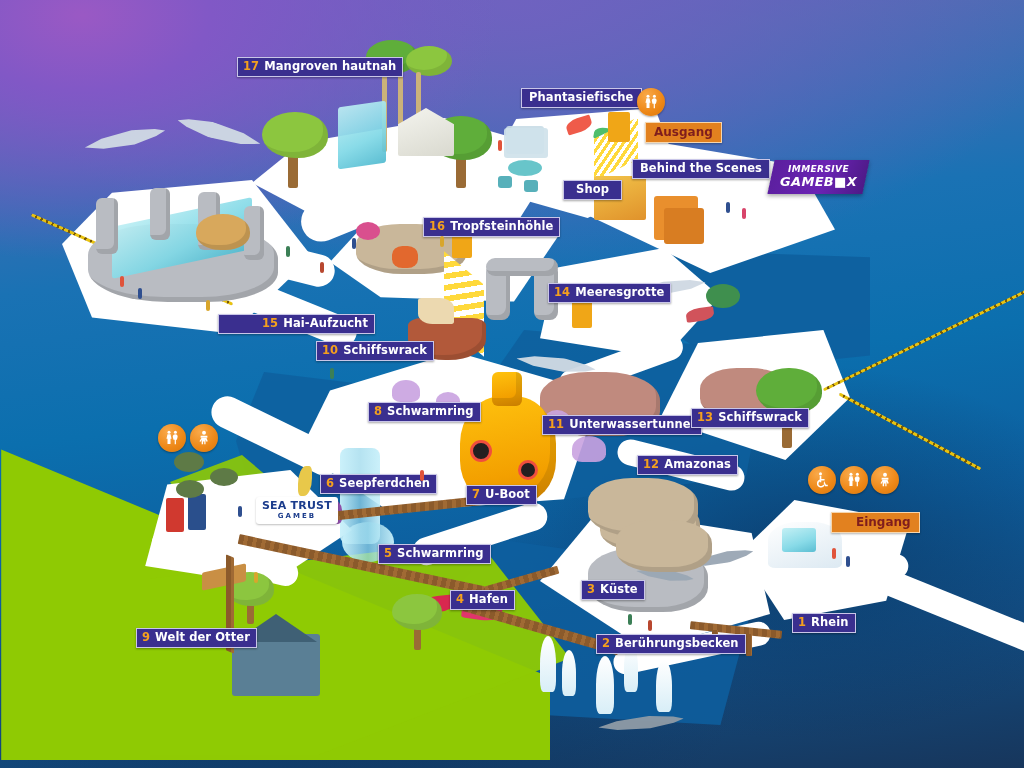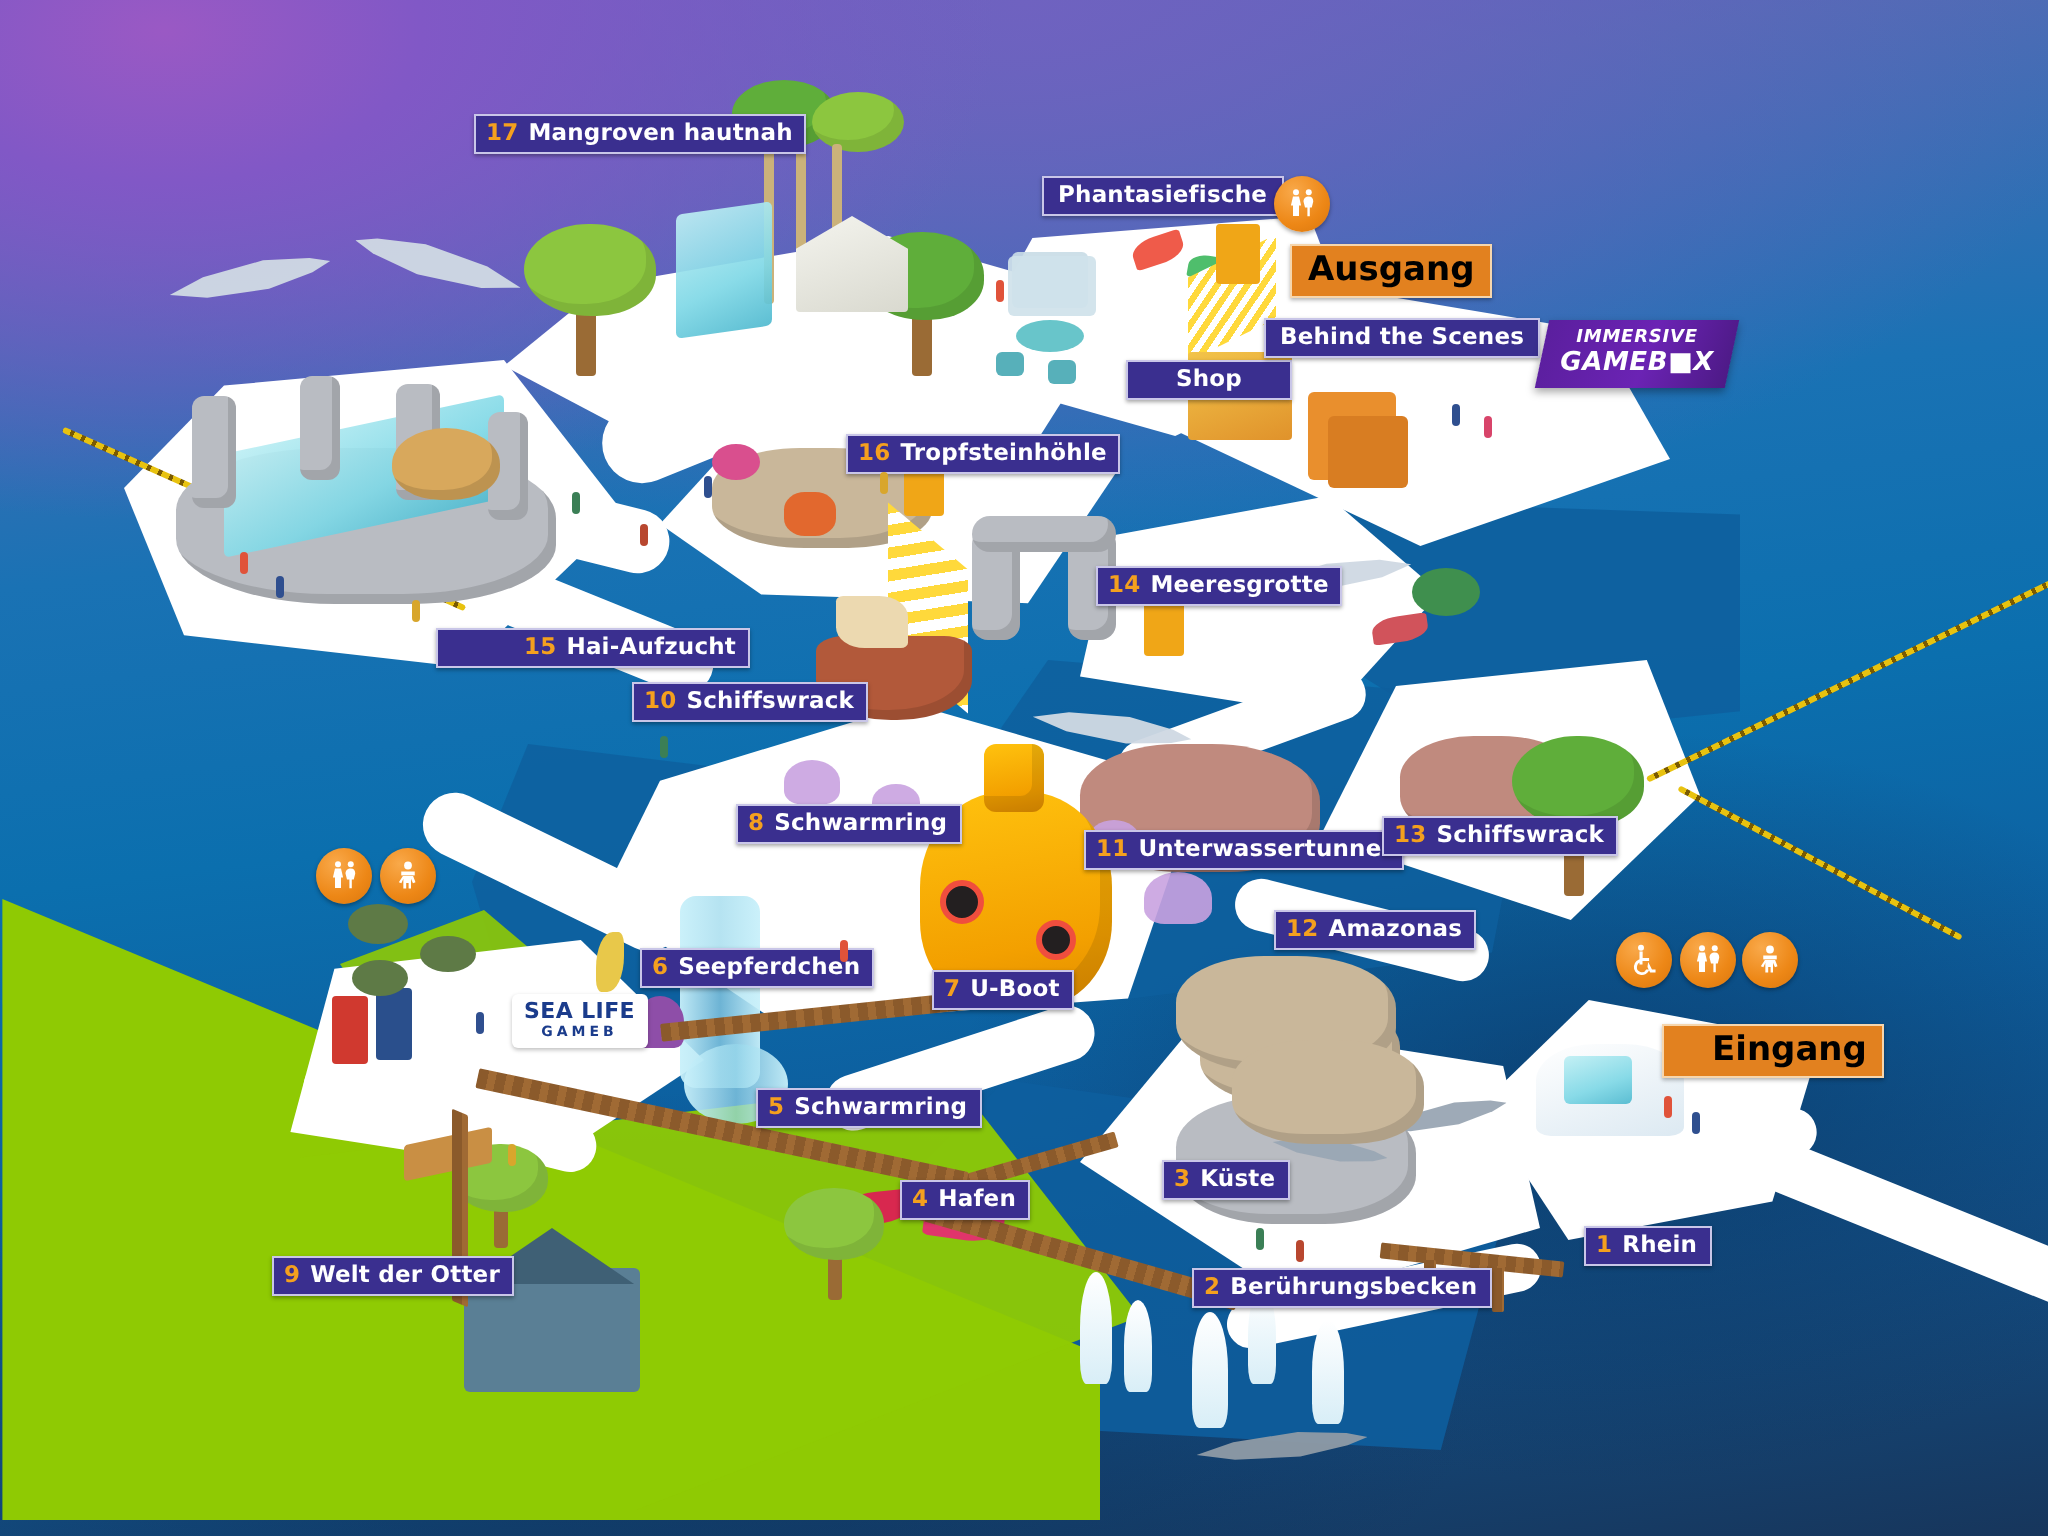--- a/index.html
+++ b/index.html
@@ -50,21 +50,21 @@
   .lbl{
     position:absolute;display:inline-flex;align-items:center;gap:4px;
     background:#3a2f8f;border:1.5px solid #c9c6e8;
     color:#ffffff;font-weight:700;font-size:11.5px;letter-spacing:.1px;
     padding:2px 6px 3px 5px;white-space:nowrap;line-height:1.15;
     box-shadow:0 1px 2px rgba(0,0,0,.35);
   }
   .lbl .num{color:#f4a01e;font-weight:800;margin-right:1px;}
   .badge-orange{
     position:absolute;background:#e2811f;border:1.5px solid #f6d6ad;
-    color:#000000;font-weight:700;font-size:17px;padding:2px 8px 3px;
+    color:#7f1d1d;font-weight:700;font-size:12px;padding:2px 8px 3px;
     white-space:nowrap;box-shadow:0 1px 2px rgba(0,0,0,.3);
   }
   
   .amenity{
     position:absolute;width:28px;height:28px;border-radius:50%;
     background:radial-gradient(circle at 35% 28%,#f9a94a,#ed8716 60%,#d9760d 100%);
     box-shadow:0 1px 2px rgba(0,0,0,.35);
     display:flex;align-items:center;justify-content:center;
   }
   .amenity svg{display:block;}
@@ -332,21 +332,21 @@
       <div class="lbl" style="left: 237px; top: 57px; text-align: center;">
         <span class="num">17</span>
         <span>Mangroven hautnah</span>
       </div>
     </div>
 
   <div id="plain-labels">
       <div class="lbl" style="left: 521px; top: 88px; padding: 2px 7px 3px;">
         <span>Phantasiefische</span>
       </div>
-      <div class="lbl" style="left: 563px; top: 180px; padding: 2px 24px 3px;">
+      <div class="lbl" style="left: 563px; top: 180px; padding: 2px 12px 3px;">
         <span>Shop</span>
       </div>
       <div class="lbl" style="left: 632px; top: 159px; padding: 2px 7px 3px;">
         <span>Behind the Scenes</span>
       </div>
     </div>
 
   <div id="entrance-badges">
       <div class="badge-orange" style="left: 645px; top: 122px;">Ausgang</div>
       <div class="badge-orange" style="left: 831px; top: 512px; padding-left: 24px;">Eingang</div>
@@ -402,21 +402,21 @@
     </div>
 
   <div class="gamebox" style="left:771px;top:160px;">
     <div class="inner">
       <div class="l1">IMMERSIVE</div>
       <div class="l2">GAMEB■X</div>
     </div>
   </div>
 
   <div class="sealife" style="left:256px;top:497px;">
-    <div class="s1">SEA LIFE</div>
+    <div class="s1">SEA TRUST</div>
     <div class="s2">GAMEB</div>
   </div>
 
   <div class="person" style="left:120px;top:276px;background:#e0533a;"></div>
   <div class="person" style="left:138px;top:288px;background:#2f4f8f;"></div>
   <div class="person" style="left:206px;top:300px;background:#d8a62c;"></div>
   <div class="person" style="left:286px;top:246px;background:#3b7f56;"></div>
   <div class="person" style="left:320px;top:262px;background:#b8472f;"></div>
   <div class="person" style="left:352px;top:238px;background:#2f4f8f;"></div>
   <div class="person" style="left:440px;top:236px;background:#d8a62c;"></div>

